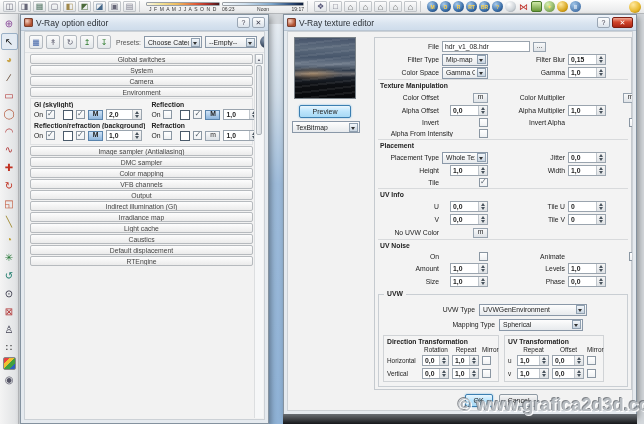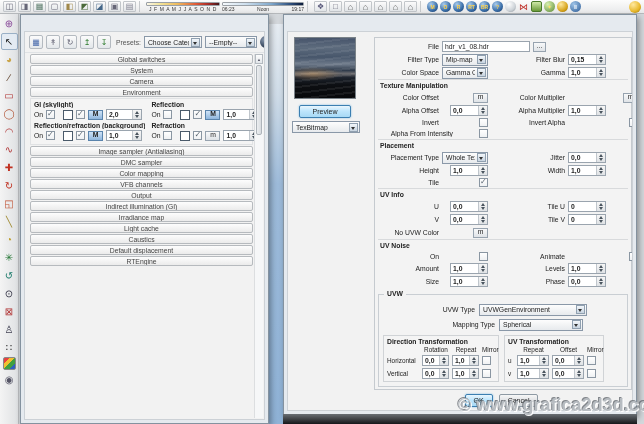--- a/index.html
+++ b/index.html
@@ -203,20 +203,27 @@
     <span class="ti g17"></span>
     <span class="ti g18"></span>
     <span class="ti g19"></span>
     <span class="ti g20"></span>
     <span class="ti g21"></span>
   </div>
 
   <div class="sliver"></div>
 
   <div class="dlg opt-dlg">
+    <div class="tb">
+      <span class="ticon"></span>
+      <span>V-Ray option editor</span>
+      <span class="tbsp"></span>
+      <span class="tbtn">?</span>
+      <span class="tbtn">✕</span>
+    </div>
     <div class="client">
       <div class="opt-toolbar">
         <span class="oti o1"></span>
         <span class="oti o2"></span>
         <span class="oti o3"></span>
         <span class="oti o4"></span>
         <span class="oti o5"></span>
         <span class="plabel">Presets:</span>
         <span class="dd" style="width:58px">
             <b>Choose Categor</b>
@@ -318,20 +325,27 @@
       <div class="rb">RTEngine</div>
 
       <div class="scroll">
         <div class="sarr">▲</div>
         <div class="sthumb"></div>
       </div>
     </div>
   </div>
 
   <div class="dlg tex-dlg">
+    <div class="tb">
+      <span class="ticon"></span>
+      <span>V-Ray texture editor</span>
+      <span class="tbsp"></span>
+      <span class="tbtn">?</span>
+      <span class="tbtn close-red">✕</span>
+    </div>
     <div class="client">
 
       <div class="preview-img"></div>
       <span class="btn focus prev-btn">Preview</span>
       <span class="dd textype">
           <b>TexBitmap</b>
           <i class="da"></i>
         </span>
 
       <div class="panel">

